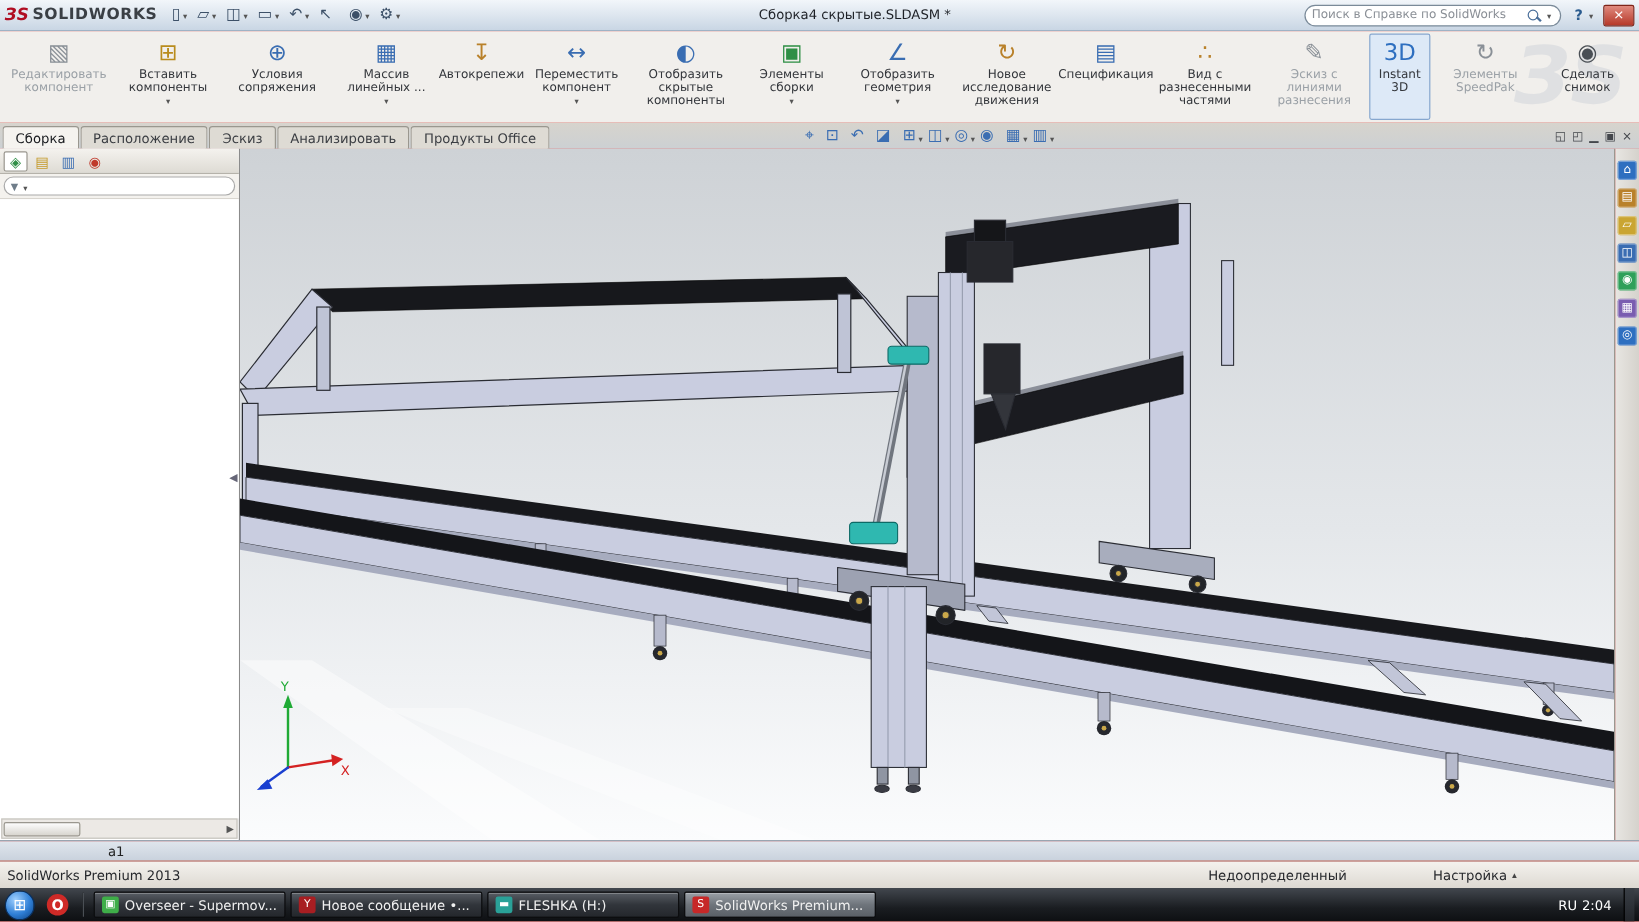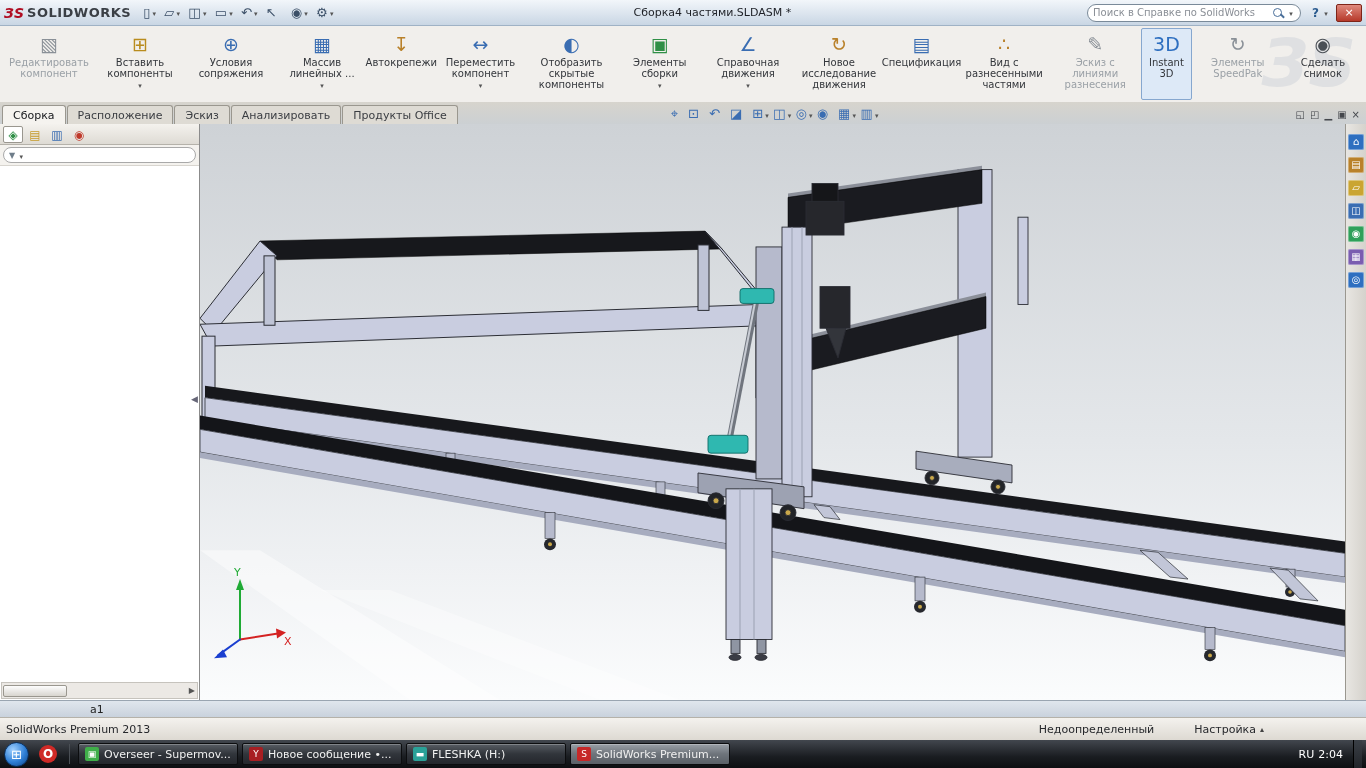--- a/index.html
+++ b/index.html
@@ -82,21 +82,21 @@
   .taskpane{width:21px;flex:none;background:linear-gradient(90deg,#e8e6e2,#d5d2cc);border-left:1px solid #9a978f;
     display:flex;flex-direction:column;align-items:center;gap:7px;padding-top:10px}
   .tp-icon{width:16px;height:16px;border-radius:2px;color:#fff;font-size:10px;line-height:16px;text-align:center;
     box-shadow:inset 0 0 0 1px rgba(255,255,255,.35)}
 
   
   .modelstrip{height:17px;flex:none;background:linear-gradient(#e0e6ed,#c9d2dd);border-top:1px solid #9aa5b1;
     display:flex;align-items:center;padding-left:90px;font-size:11px;color:#222}
   .statusbar{height:18px;flex:none;background:linear-gradient(#f4f2ee,#ddd9d2);border-top:1px solid #b5b2aa;
     display:flex;align-items:center;padding:11px 6px;font-size:11px;color:#26282c}
-  .sb-state{margin-right:40px}
+  .sb-state{margin-right:72px}
   .sb-custom{display:flex;align-items:center;gap:4px;margin-right:96px}
   .sb-arrow{font-size:8px;color:#444}
 
   
   .taskbar{height:28px;flex:none;display:flex;align-items:center;gap:4px;padding-left:4px;
     background:linear-gradient(var(--taskbar-top,#42474e),#1a1d21 60%,var(--taskbar-bottom,#0d0f12))}
   .start{width:25px;height:25px;border-radius:50%;flex:none;margin-right:6px;
     background:radial-gradient(circle at 35% 30%,#9fd0ff,#2f7fd6 55%,#0b3f7e);
     border:1px solid #0a2f5c;color:#fff;text-align:center;line-height:23px;font-size:13px}
   .ql-icon{width:18px;height:18px;border-radius:50%;flex:none;margin-right:8px;color:#fff;font-weight:bold;
@@ -158,21 +158,21 @@
         <span class="tb-tool">
           <span class="tb-glyph">◉</span>
           <span class="dd show"></span>
         </span>
 
         <span class="tb-tool">
           <span class="tb-glyph">⚙</span>
           <span class="dd show"></span>
         </span>
       </div>
-    <div class="doc-title">Сборка4 частями.SLDASM *</div>
+    <div class="doc-title">Сборка4 скрытые.SLDASM *</div>
     <div class="search">
       <input placeholder="Поиск в Справке по SolidWorks" style="">
       <span class="mag"></span>
       <span class="dd show"></span>
     </div>
     <span class="help-q">?</span>
     <span class="dd show"></span>
     <span class="app-close">×</span>
   </header>
 
@@ -222,21 +222,21 @@
       </div>
 
       <div class="rbtn">
         <span class="ricon" style="color: rgb(47, 143, 70);">▣</span>
         <span class="rlabel">Элементы сборки</span>
         <span class="rdd"><span class="dd show"></span></span>
       </div>
 
       <div class="rbtn">
         <span class="ricon" style="color: rgb(58, 109, 178);">∠</span>
-        <span class="rlabel">Справочная движения</span>
+        <span class="rlabel">Отобразить геометрия</span>
         <span class="rdd"><span class="dd show"></span></span>
       </div>
 
       <div class="rbtn">
         <span class="ricon" style="color: rgb(185, 129, 42);">↻</span>
         <span class="rlabel">Новое исследование движения</span>
         <span class="rdd"><span class="dd"></span></span>
       </div>
 
       <div class="rbtn">

